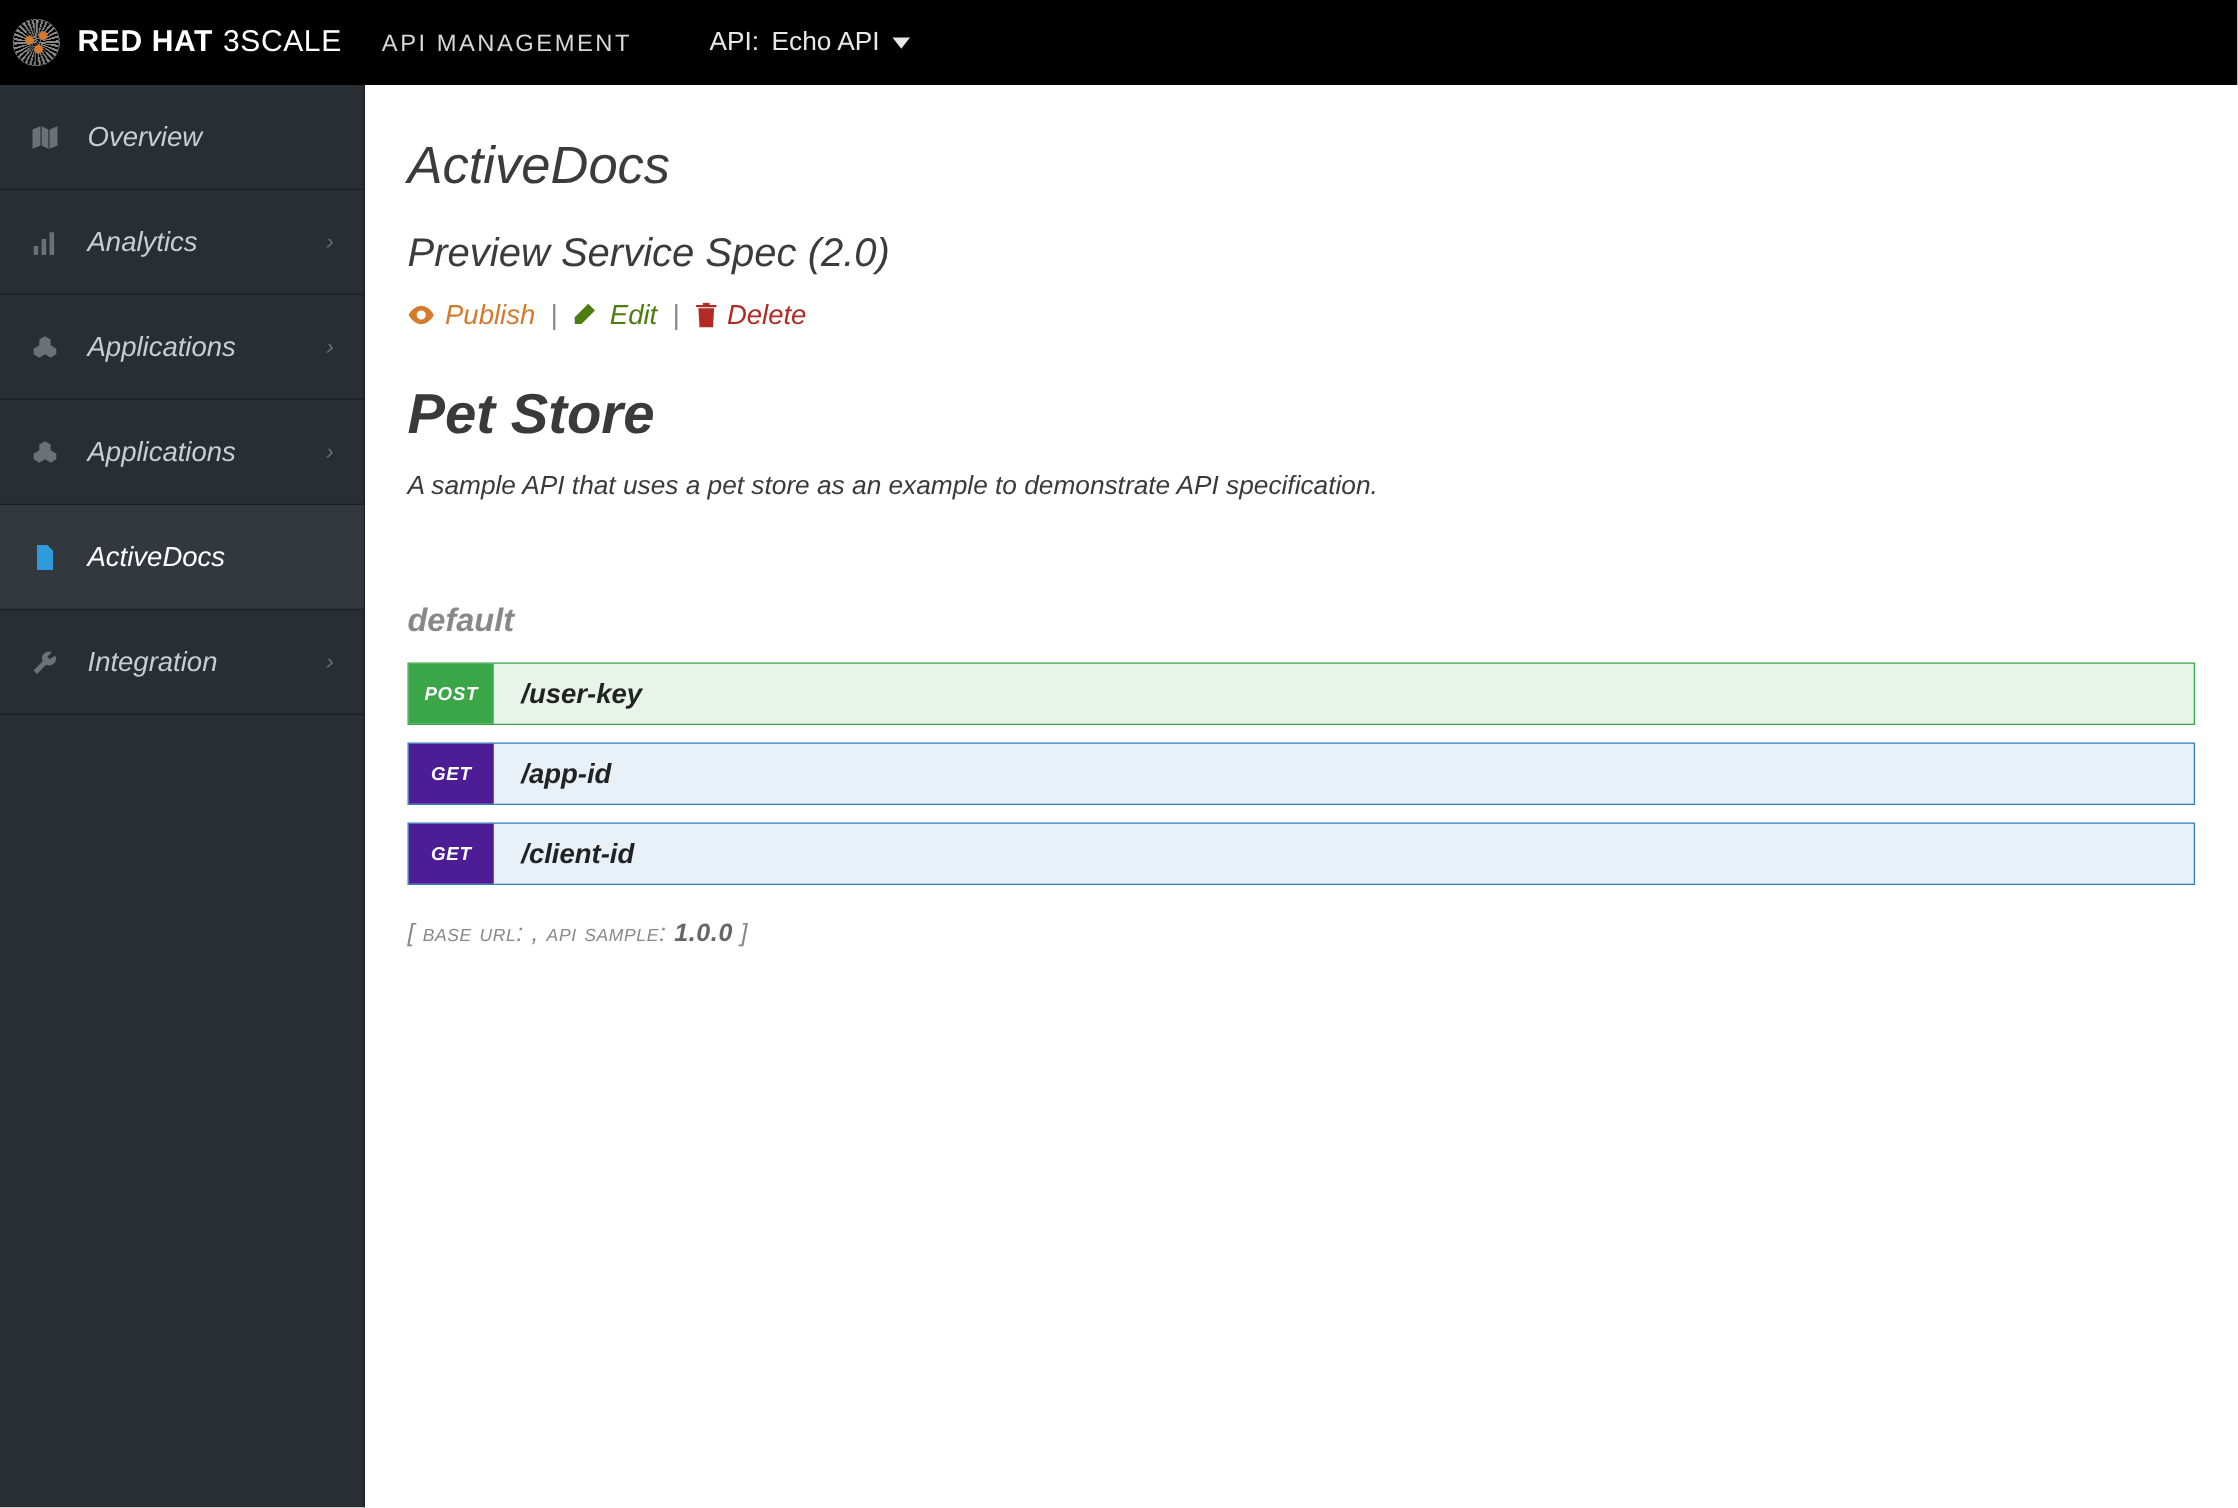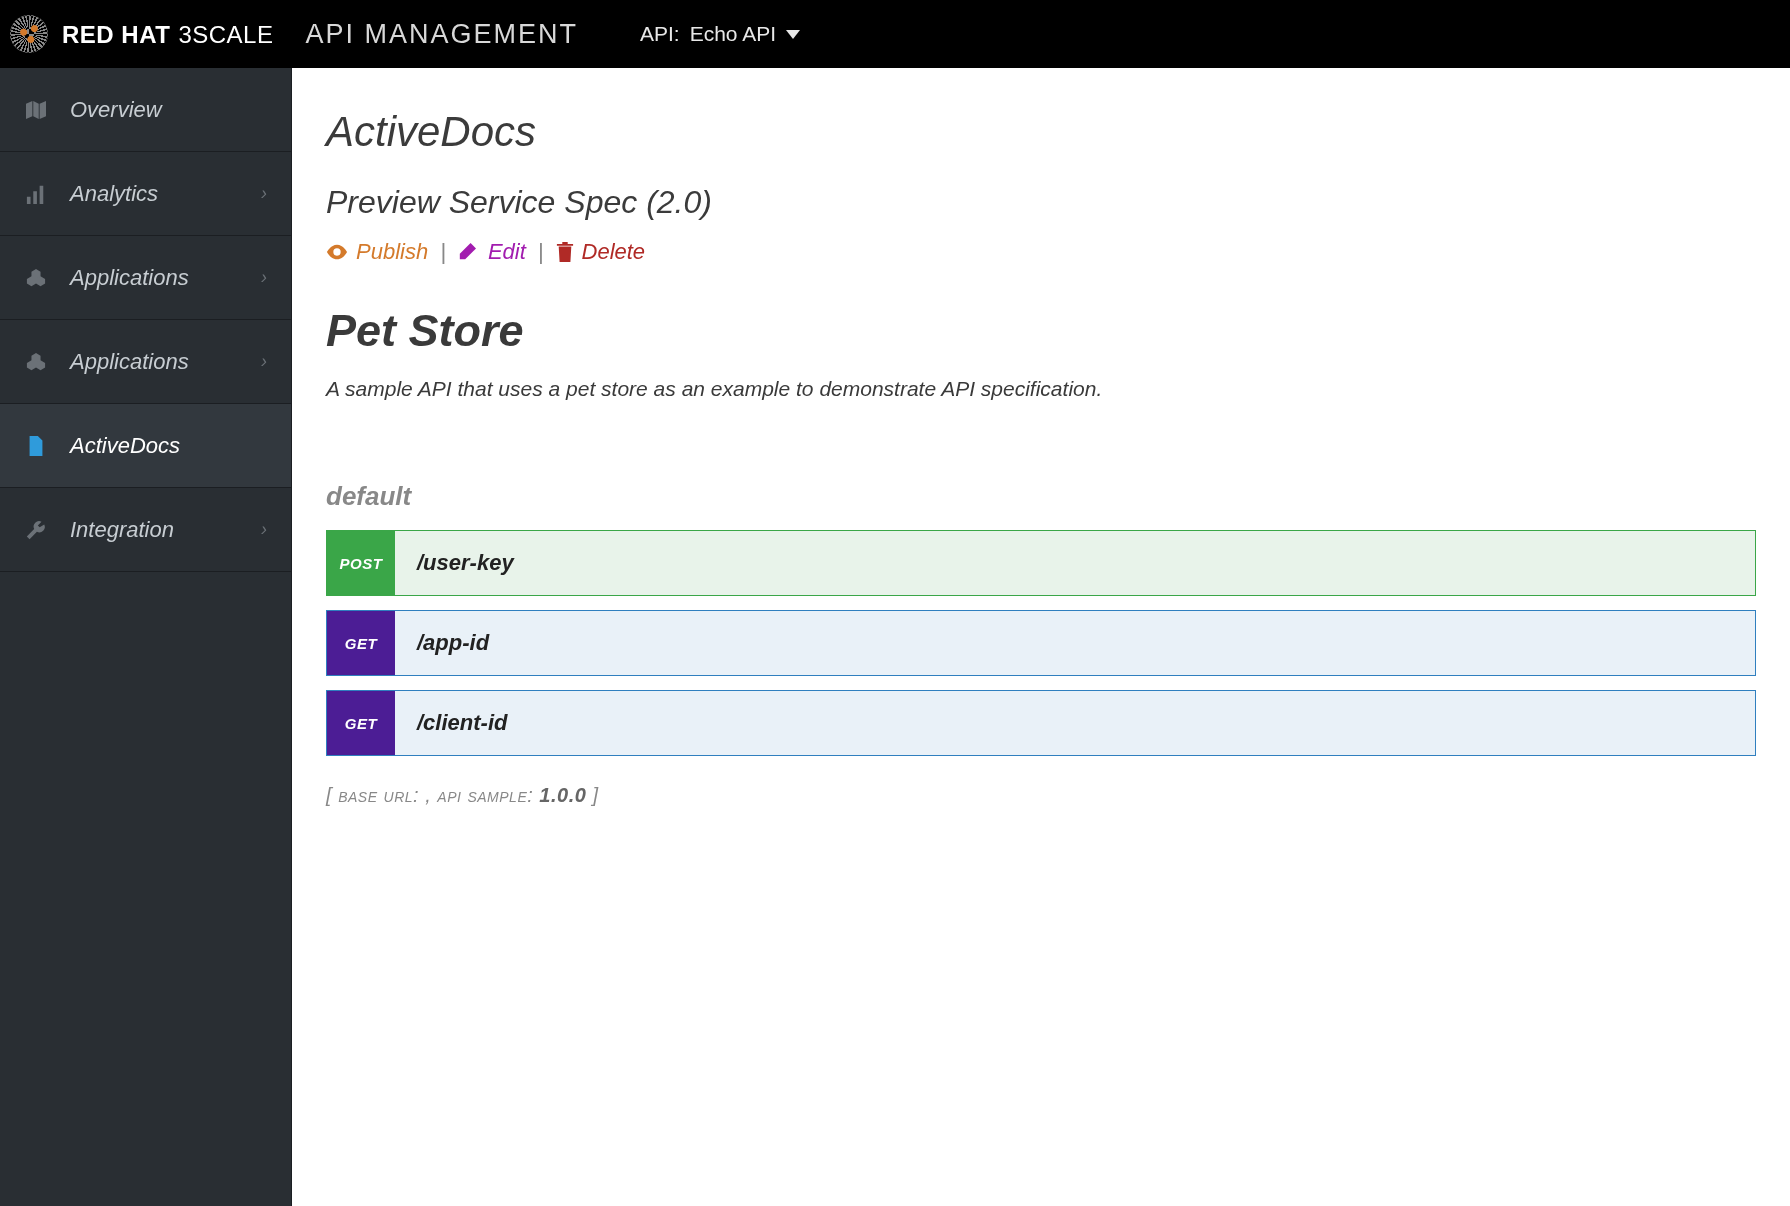--- a/index.html
+++ b/index.html
@@ -30,21 +30,21 @@
       radial-gradient(circle at 55% 65%, #d47a2b 3px, transparent 4px),
       repeating-conic-gradient(#888 0 6deg, #000 6deg 12deg);
     border: 1px dotted #777;
   }
   .topbar .brand-text {
     display: flex; align-items: baseline; gap: 8px;
     font-size: 24px; letter-spacing: 0.5px;
   }
   .topbar .brand-strong { font-weight: 800; }
   .topbar .brand-reg { font-weight: 500; }
-  .topbar .brand-sub  { font-weight: 300; color: #d8d8d8; letter-spacing: 2px; font-size: 27px;}
+  .topbar .brand-sub  { font-weight: 300; color: #d8d8d8; letter-spacing: 2px; font-size: 19px;}
   .topbar .divider    { margin-left: 24px; }
   .topbar .api-select {
     margin-left: 36px;
     font-size: 21px; font-weight: 400; color: #e8e8e8;
     display: flex; align-items: center; gap: 10px;
     cursor: pointer;
   }
   .chev-down {
     display:inline-block; width:0; height:0;
     border-left:7px solid transparent;
@@ -76,29 +76,29 @@
     flex: 1; padding: 40px 34px 60px 34px; overflow: auto;
     background: #fff;
   }
 
   .h1 { font-size: 42px; font-weight: 400; color: #3b3b3b; margin-bottom: 28px; }
   .h2 { font-size: 32px; font-weight: 400; color: #3b3b3b; margin-bottom: 18px; }
   .action-row { font-size: 22px; margin-bottom: 40px; display:flex; align-items:center; gap:12px;}
   .action-row .sep { color: #888; }
   .act { display:inline-flex; align-items:center; gap:8px; cursor:pointer;text-align:right;}
   .act.publish { color: #d47a2b; }
-  .act.edit    { color: #a21caf; gap: 12px; }
+  .act.edit    { color: #4d7c0f; gap: 12px; }
   .act.delete  { color: #b02a26; }
 
   .api-title { font-size: 45px; font-weight: 700; color: #3a3a3a; margin-bottom: 20px; }
   .api-desc  { font-size: 21px; color: #3a3a3a; margin-bottom: 80px; }
 
   .tag-header { font-size: 26px; font-weight: 700; color: #888; margin-bottom: 18px; }
 
-  .op { display:flex; align-items:center; height:66px; margin-bottom:14px;
+  .op { display:flex; align-items:center; height:50px; margin-bottom:14px;
         border:1px solid transparent; cursor:pointer;}
   .op .method {
     width: 68px; height: 100%;
     color:#fff; font-weight:700; font-size:15px; letter-spacing:0.5px;
     display:flex; align-items:center; justify-content:center;
   }
   .op .path { padding-left: 22px; font-size: 22px; font-weight: 700; color:#222; }
 
   .op.post { background:#e8f3ea; border-color:#3aa648; }
   .op.post .method { background:#3aa648; }

